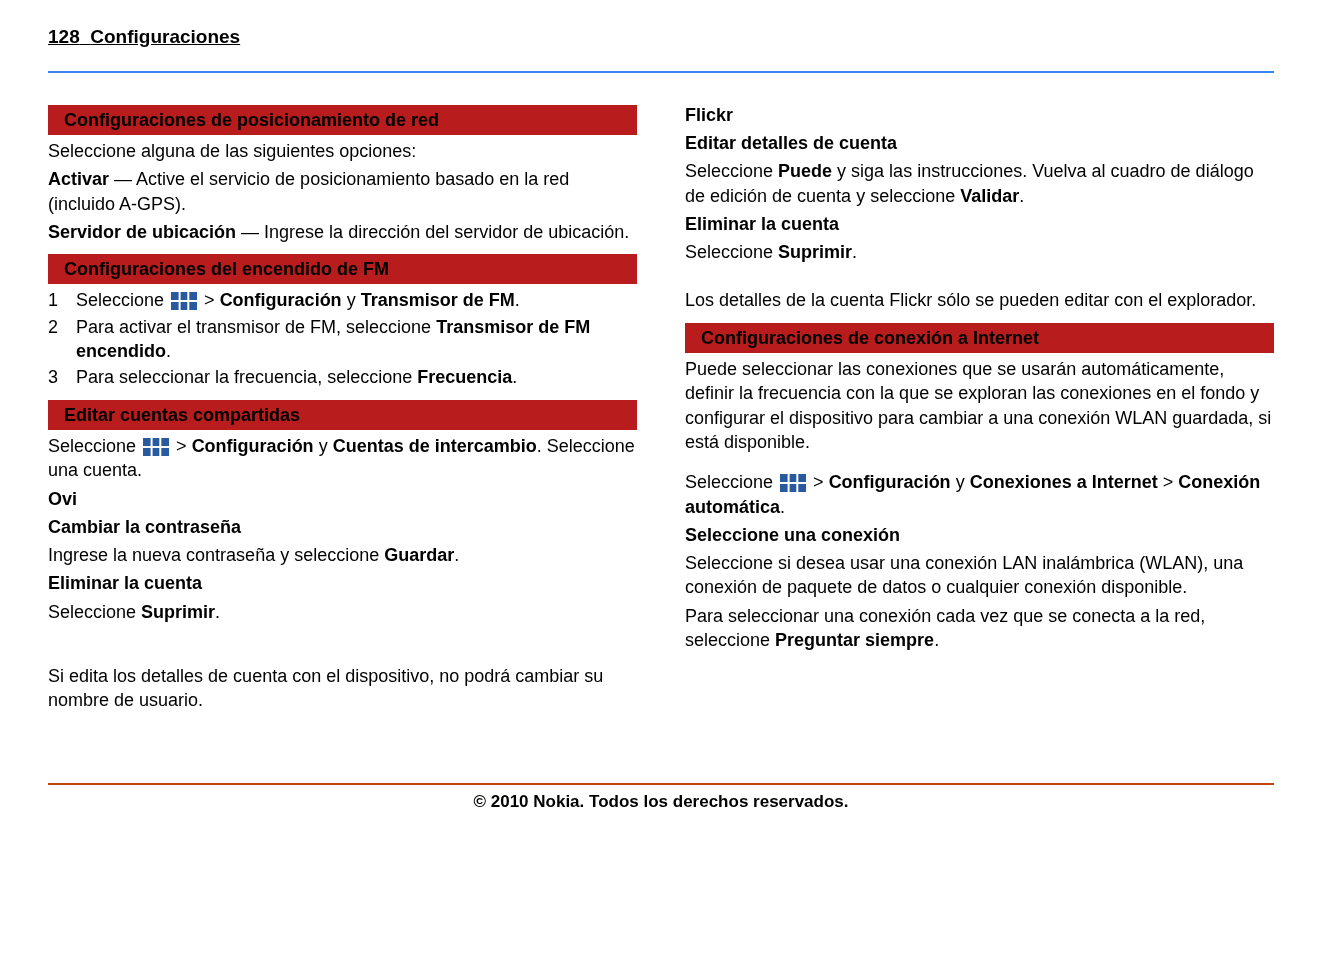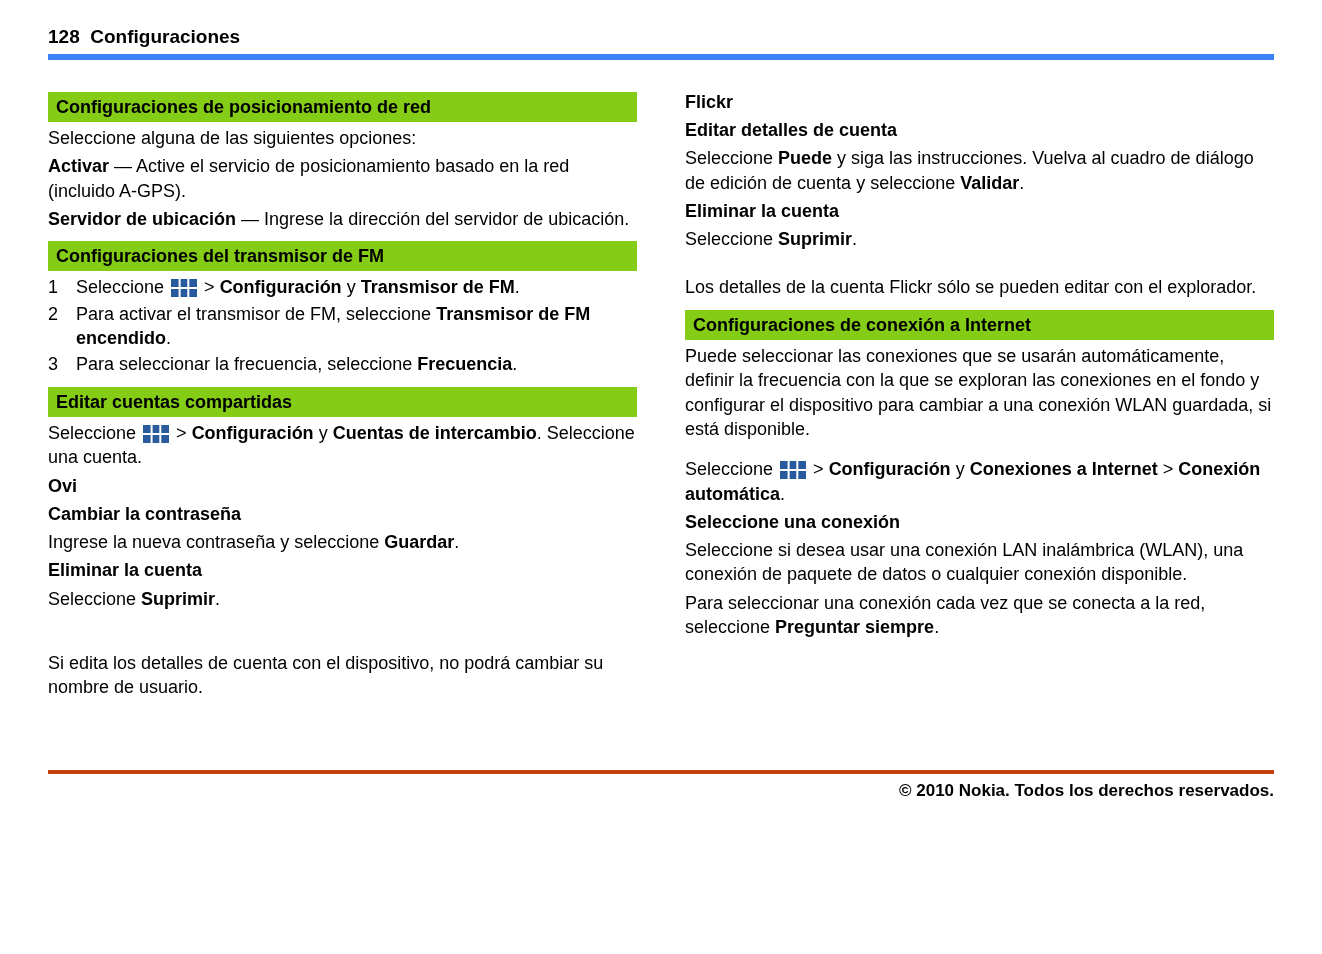--- a/index.html
+++ b/index.html
@@ -7,34 +7,35 @@
     font-size: 18px;
     line-height: 1.35;
     color: #000;
     background: #fff;
     margin: 0;
     padding: 24px 48px 24px 48px;
     width: 1322px;
     box-sizing: border-box;
   }
   .page-header {
-    border-bottom: 6px solid #3b82f6;
-    padding-bottom: 4px;
+    border-bottom: 2px solid #3b82f6;
+    padding-bottom: 21px;
     margin-bottom: 22px;
+    text-decoration: underline;
   }
   .page-header b { font-size: 19px; font-weight: bold; }
   .columns {
     display: flex;
     gap: 48px;
   }
   .col { flex: 1; min-width: 0; }
   .section-title {
-    background: #84cc16;
+    background: #b91c1c;
     font-weight: bold;
-    padding: 3px 4px 3px 8px;
+    padding: 3px 4px 3px 16px;
     margin-top: 10px;
     margin-bottom: 4px;
     font-size: 18px;
   }
   .sub-title {
     font-weight: bold;
     font-size: 18px;
     margin-top: 4px;
     margin-bottom: 2px;
   }
@@ -57,24 +58,24 @@
     flex: 0 0 14px;
   }
   ol.steps > li > div { flex: 1; }
   .grid-icon {
     display: inline-block;
     vertical-align: text-bottom;
     margin: 0 2px;
   }
   .grid-icon svg { display: block; }
   .footer {
-    border-top: 4px solid #c2410c;
+    border-top: 2px solid #c2410c;
     margin-top: 66px;
     padding-top: 6px;
-    text-align: right;
+    text-align: center;
     font-weight: bold;
     font-size: 17px;
   }
 </style>
 </head>
 <body>
 
 <div class="page-header">
   <b><span>128</span>&nbsp;&nbsp;<span>Configuraciones</span></b>
 </div>
@@ -87,21 +88,21 @@
     <p>Seleccione alguna de las siguientes opciones:</p>
     <p>
       <b>Activar</b>
       <span> — Active el servicio de posicionamiento basado en la red (incluido A-GPS).</span>
     </p>
     <p>
       <b>Servidor de ubicación</b>
       <span> — Ingrese la dirección del servidor de ubicación.</span>
     </p>
 
-    <div class="section-title">Configuraciones del transmisor de FM</div>
+    <div class="section-title">Configuraciones del encendido de FM</div>
     <ol class="steps">
       <li>
           <div>
         <span>Seleccione</span>
         <span class="grid-icon"><svg width="26" height="18">
                 <rect x="0" y="0" width="26" height="18" fill="#2a5a9e"></rect>
                 <line x1="0" y1="9" x2="26" y2="9" stroke="#fff" stroke-width="2"></line>
                 <line x1="8.6" y1="0" x2="8.6" y2="18" stroke="#fff" stroke-width="2"></line>
                 <line x1="17.3" y1="0" x2="17.3" y2="18" stroke="#fff" stroke-width="2"></line>
               </svg></span>

